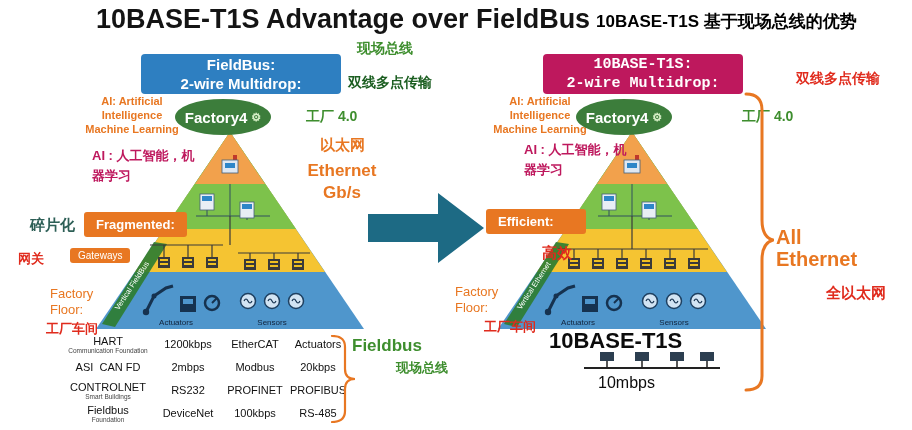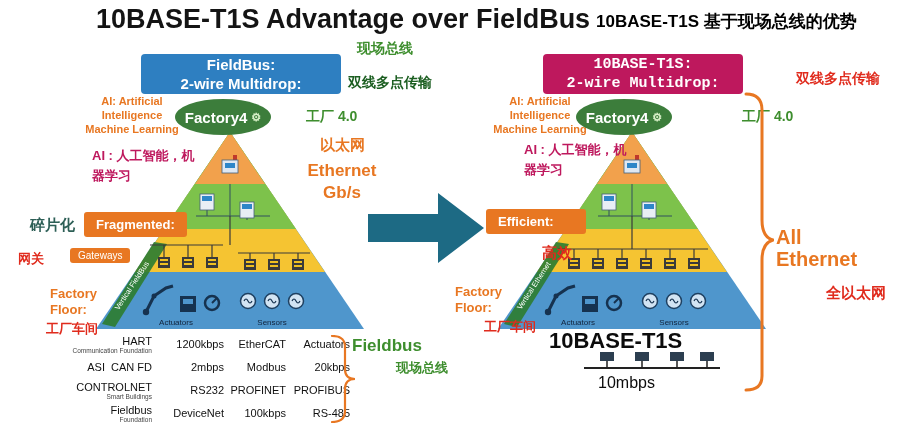--- a/index.html
+++ b/index.html
@@ -17,21 +17,21 @@
           display:flex;flex-direction:column;justify-content:center;text-align:center;line-height:19px;margin-left:11px;}
   .blue-box{background:#2E7FC1;}
   .orange-box{background:#be185d;font-family:Liberation Mono, monospace;}
   .oval{width:96px;height:36px;border-radius:50%;background:#3C7D3B;color:#fff;font-weight:bold;
         font-size:15px;display:flex;align-items:center;justify-content:center;gap:4px;}
   .oval .gear{font-size:11px;color:#d8f0c8;}
   .ai-en{width:112px;text-align:center;font-size:11px;font-weight:bold;color:#E87722;line-height:14px;}
   .ai-zh{font-size:13px;font-weight:bold;color:#be185d;line-height:20px;}
   .fragbox{background:#E87722;color:#fff;font-weight:bold;font-size:13px;padding:5px 12px;border-radius:3px;}
   .gwbox{background:#E87722;color:#fff;font-size:10px;padding:2px 8px;border-radius:3px;text-align:center;}
-  .floor{font-size:13px;font-weight:bold;color:#E87722;line-height:16px;}
+  .floor{font-size:13px;font-weight:normal;color:#E87722;line-height:16px;}
   .eth{font-size:17px;font-weight:bold;color:#E87722;line-height:22px;text-align:center;width:84px;}
   .protocol-grid{display:grid;grid-template-columns:88px 72px 62px 64px;grid-auto-rows:23px;
                  font-size:11px;color:#111;text-align:center;}
   .pcell{display:flex;flex-direction:column;justify-content:center;line-height:11px;}
   .psub{font-size:6.5px;color:#444;line-height:7px;}
   .fieldbus-lbl{font-size:17px;font-weight:bold;color:#3E8E2E;}
   .t1s-big{font-size:22px;font-weight:bold;color:#0c0c0c;}
   .speed{font-size:16px;color:#0c0c0c;}
   .all-eth{width:76px;text-align:left;font-size:20px;font-weight:bold;color:#E87722;line-height:22px;}
 </style>
@@ -283,21 +283,21 @@
 
   <div class="abs gwbox" style="left:70px;top:248px;">Gateways</div>
   <div class="abs b red" style="left:18px;top:250px;font-size:13px;">网关</div>
 
   <div class="abs floor" style="left:50px;top:286px;">
     <div>Factory</div>
     <div>Floor:</div>
   </div>
   <div class="abs b red" style="left:46px;top:320px;font-size:13px;">工厂车间</div>
 
-  <div class="abs protocol-grid" style="left:64px;top:333px;text-align:right;">
+  <div class="abs protocol-grid" style="left:64px;top:333px;">
     <div class="pcell">
         <span>HART</span>
         <span class="psub">Communication Foundation</span>
       </div>
     <div class="pcell">
         <span>1200kbps</span>
       </div>
     <div class="pcell">
         <span>EtherCAT</span>
       </div>

